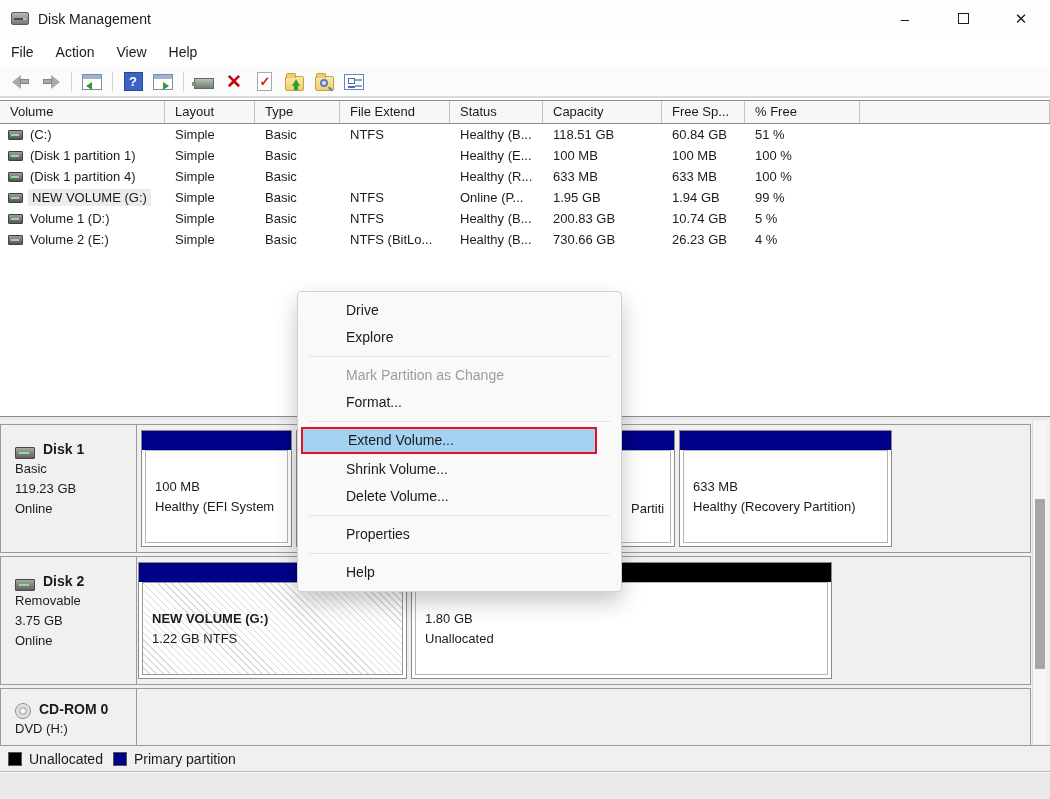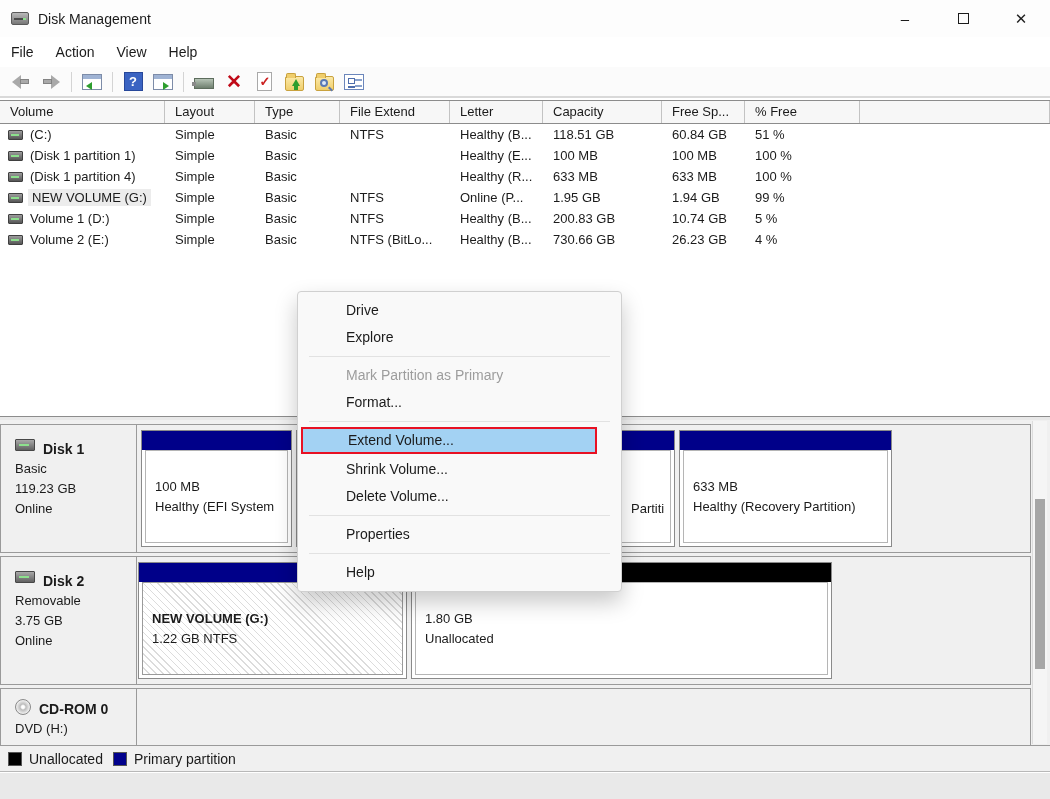--- a/index.html
+++ b/index.html
@@ -63,21 +63,21 @@
   .drive-ico { width:15px; height:10px; flex:none; background:linear-gradient(#9d9d9d,#565656); border:1px solid #3f3f3f; border-radius:1px; position:relative; }
   .drive-ico::after { content:""; position:absolute; left:2px; top:3px; width:8px; height:2px; background:#8de08d; }
 
   
   .divider { position:absolute; top:416px; left:0; right:0; height:4px; background:#e8e8e8; border-top:1px solid #8c8c8c; }
 
   
   .bottompane { position:absolute; top:420px; left:0; right:0; height:325px; background:#f0f0f0; font-size:13px; color:#1b1b1b; }
   .diskrow { position:absolute; left:0; width:1031px; border:1px solid #9a9a9a; background:#f0f0f0; }
   .disklabel { position:absolute; left:0; top:0; bottom:0; width:136px; border-right:1px solid #9a9a9a; background:#f0f0f0; padding:14px 0 0 14px; line-height:20px; }
-  .diskname { font-weight:bold; font-size:14px; display:flex; align-items:flex-start; gap:8px; }
+  .diskname { font-weight:bold; font-size:14px; display:flex; align-items:flex-end; gap:8px; }
   .disksub { font-size:13px; }
   .dico { width:20px; height:12px; flex:none; background:linear-gradient(#a8a8a8,#616161); border:1px solid #474747; border-radius:1px; position:relative; }
   .dico::after { content:""; position:absolute; left:3px; top:4px; width:10px; height:2px; background:#8de08d; }
   .cdico { width:16px; height:16px; flex:none; border-radius:50%; border:1px solid #8a8a8a; background:radial-gradient(circle, #ffffff 14%, #bdbdbd 30%, #ececec 65%, #cfcfcf 100%); }
   .part { position:absolute; top:5px; bottom:5px; border:1px solid #8a8a8a; background:#fff; }
   .part .bar { position:absolute; top:0; left:0; right:0; height:19px; }
   .bar.primary { background:#000089; }
   .bar.unalloc { background:#000000; }
   .part .body { position:absolute; top:19px; left:3px; right:3px; bottom:3px; border:1px solid #b5b5b5; background:#fff; display:flex; flex-direction:column; justify-content:center; padding-left:9px; line-height:20px; overflow:hidden; }
   .part.hatched .body { background:repeating-linear-gradient(45deg, #ffffff 0px, #ffffff 4px, #dcdcdc 4px, #dcdcdc 5px); border-color:#9a9a9a; }
@@ -179,21 +179,21 @@
         <div class="propico"></div>
       </div>
   </div>
 
   <div class="toppane">
     <div class="thead">
       <div class="cell c0">Volume</div>
       <div class="cell c1">Layout</div>
       <div class="cell c2">Type</div>
       <div class="cell c3">File Extend</div>
-      <div class="cell c4">Letter</div>
+      <div class="cell c4">Status</div>
       <div class="cell c5">Capacity</div>
       <div class="cell c6">Free Sp...</div>
       <div class="cell c7">% Free</div>
       <div class="cell cf"></div>
     </div>
 
     <div class="trow">
       <div class="cell c0 volcell">
           <span class="drive-ico"></span>
           <span class="volname">(C:)</span>
@@ -359,21 +359,21 @@
       <span class="swatch sw-primary"></span>
       <span>Primary partition</span>
     </div>
   </div>
   <div class="bottomstrip"></div>
 
   <div class="ctxmenu">
     <div class="mi">Drive</div>
     <div class="mi">Explore</div>
     <div class="msep"></div>
-    <div class="mi disabled">Mark Partition as Primary</div>
+    <div class="mi disabled">Mark Partition as Change</div>
     <div class="mi">Format...</div>
     <div class="msep"></div>
     <div class="mi hl">Extend Volume...</div>
     <div class="mi">Shrink Volume...</div>
     <div class="mi">Delete Volume...</div>
     <div class="msep"></div>
     <div class="mi">Properties</div>
     <div class="msep"></div>
     <div class="mi">Help</div>
   </div>

